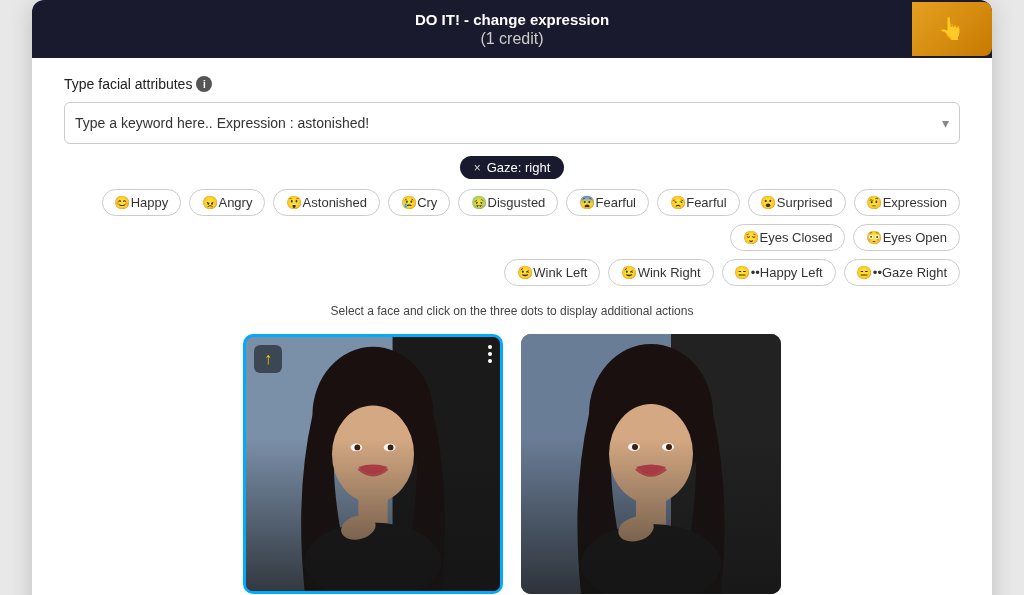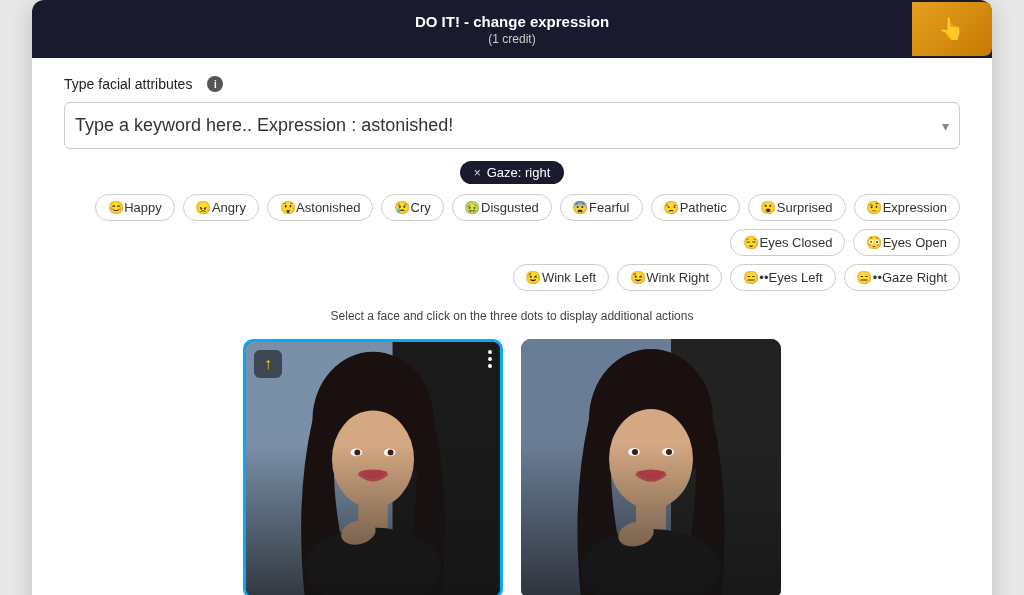--- a/index.html
+++ b/index.html
@@ -33,21 +33,21 @@
       text-align: center;
     }
     .header-title {
       color: #fff;
       font-size: 15px;
       font-weight: 600;
       line-height: 1.3;
     }
     .header-subtitle {
       color: #ccc;
-      font-size: 12px;
+      font-size: 16px;
     }
     .header-btn {
       background: linear-gradient(135deg, #e6a020 0%, #c67a00 100%);
       border: none;
       border-radius: 0 8px 8px 0;
       width: 80px;
       height: 54px;
       cursor: pointer;
       display: flex;
       align-items: center;
@@ -57,21 +57,21 @@
     .content {
       padding: 18px 32px 0 32px;
     }
     .section-label {
       font-size: 14px;
       font-weight: 500;
       color: #222;
       margin-bottom: 10px;
       display: flex;
       align-items: center;
-      gap: 15px;
+      gap: 4px;
     }
     .info-icon {
       display: inline-flex;
       align-items: center;
       justify-content: center;
       width: 16px;
       height: 16px;
       background: #555;
       color: #fff;
       border-radius: 50%;
@@ -85,21 +85,21 @@
       border: 1px solid #ccc;
       border-radius: 6px;
       padding: 0 10px;
       background: #fff;
       margin-bottom: 12px;
     }
     .keyword-input {
       flex: 1;
       border: none;
       outline: none;
-      font-size: 18px;
+      font-size: 14px;
       color: #333;
       padding: 12px 0;
       background: transparent;
     }
     .dropdown-arrow {
       color: #888;
       font-size: 14px;
       cursor: pointer;
     }
     .tag-row {
@@ -254,31 +254,31 @@
       </span>
     </div>
 
     <div class="chip-row" id="chips-row-1">
         <span class="chip">😊Happy</span>
         <span class="chip">😠Angry</span>
         <span class="chip">😲Astonished</span>
         <span class="chip">😢Cry</span>
         <span class="chip">🤢Disgusted</span>
         <span class="chip">😨Fearful</span>
-        <span class="chip">😒Pathetic</span>
+        <span class="chip">😒Fearful</span>
         <span class="chip">😮Surprised</span>
         <span class="chip">🤨Expression</span>
         <span class="chip">😌Eyes Closed</span>
         <span class="chip">😳Eyes Open</span>
       </div>
 
     <div class="chip-row" id="chips-row-2">
         <span class="chip">😉Wink Left</span>
         <span class="chip">😉Wink Right</span>
-        <span class="chip">😑••Eyes Left</span>
+        <span class="chip">😑••Happy Left</span>
         <span class="chip">😑••Gaze Right</span>
       </div>
 
     <div class="instruction">Select a face and click on the three dots to display additional actions</div>
 
     <div class="images-row">
 
       <div class="image-card selected">
         <div class="portrait">
           <svg class="portrait-svg" viewBox="0 0 260 260" xmlns="http://www.w3.org/2000/svg">

